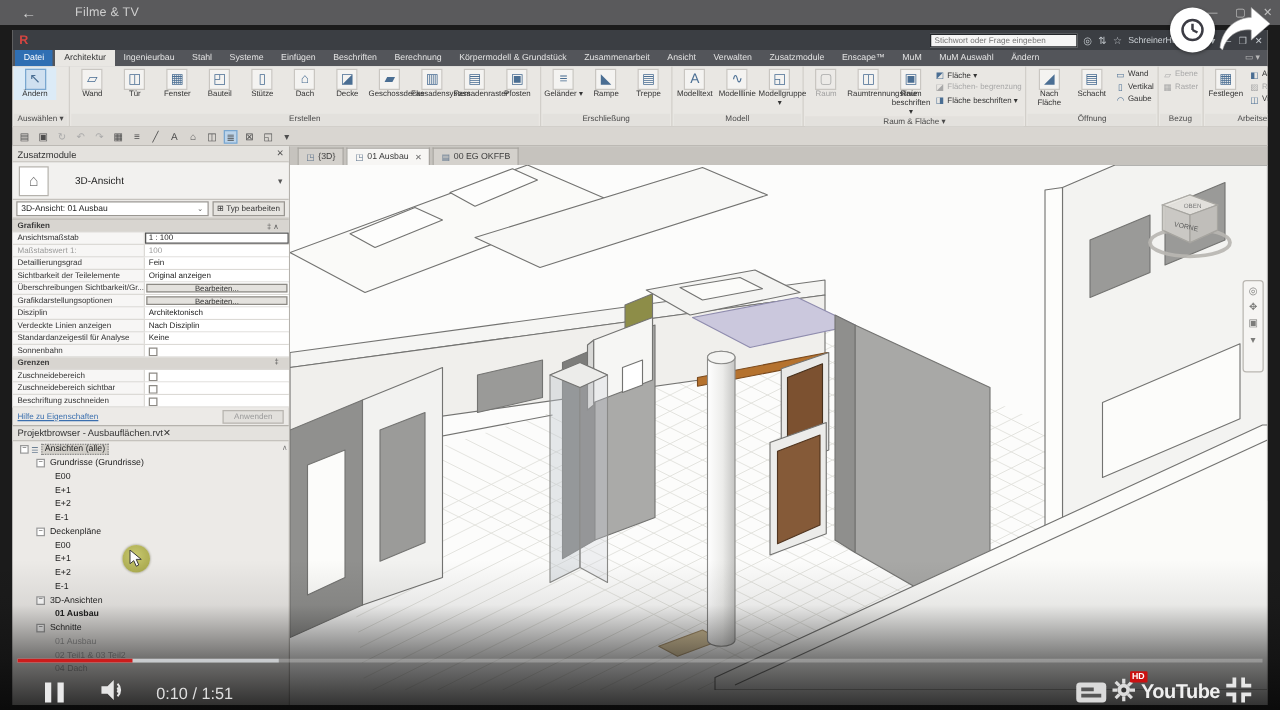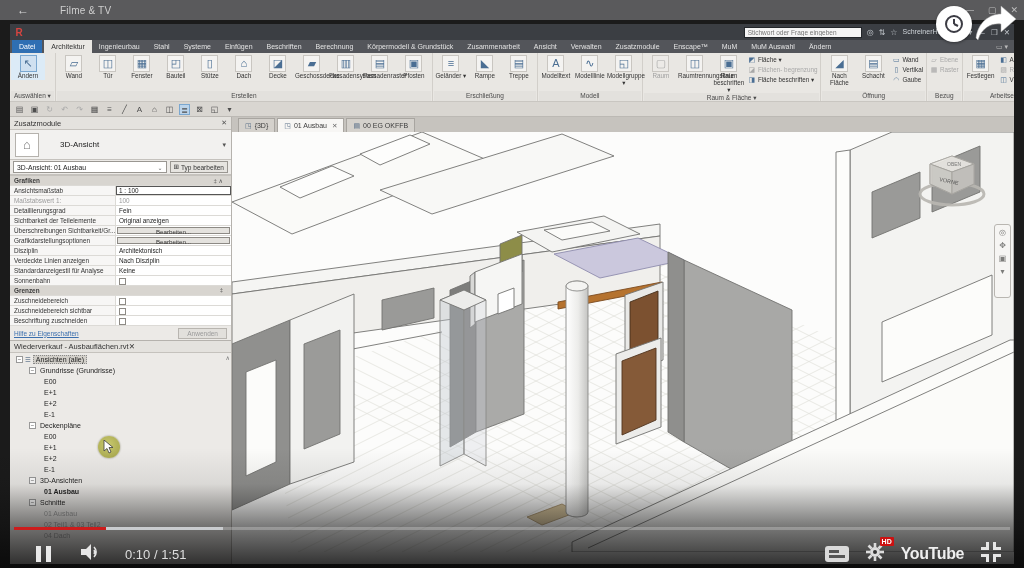--- a/index.html
+++ b/index.html
@@ -147,21 +147,21 @@
   .yt-grad { position:absolute; left:0; bottom:0; width:1024px; height:120px; pointer-events:none;
     background:linear-gradient(180deg, rgba(10,10,10,0) 0%, rgba(10,10,10,.08) 30%, rgba(15,15,15,.55) 65%, rgba(8,8,8,.85) 100%); }
   .yt-progress { position:absolute; left:14px; right:14px; bottom:38px; height:3px; background:rgba(255,255,255,.25); }
   .yt-played { position:absolute; left:0; top:0; height:3px; background:#cc1c1c; }
   .yt-buffer { position:absolute; top:0; height:3px; background:rgba(230,235,240,.65); }
   .yt-controls { position:absolute; left:0; bottom:0; width:1024px; height:28px; display:flex; align-items:center;justify-content:center; }
   .yt-pause { margin-left:36px; display:flex; gap:5px; }
   .yt-pause i { display:block; width:5px; height:16px; background:#e9e9e9; }
   .yt-vol { margin-left:30px; }
   .yt-time { margin-left:22px; font-size:13px; color:#dedede; }
-  .yt-right { margin-left:auto; margin-right:22px; display:flex; align-items:center; gap:16px; }
+  .yt-right { margin-left:auto; margin-right:22px; display:flex; align-items:center; gap:4px; }
   .yt-cc { width:24px; height:16px; border-radius:3px; background:#dadada; position:relative; }
   .yt-cc:before { content:""; position:absolute; left:4px; top:4px; width:10px; height:2.5px; background:#555; }
   .yt-cc:after { content:""; position:absolute; left:4px; top:9px; width:16px; height:2.5px; background:#555; }
   .yt-gear { position:relative; }
   .yt-hd { position:absolute; right:-9px; top:-5px; background:#c11; color:#fff; font-size:7px;
     font-weight:bold; padding:1px 2px; border-radius:1px; }
   .yt-logo { font-size:16px; font-weight:bold; color:#efefef; letter-spacing:-.4px; }
 
   
   .yt-clock { position:absolute; right:52px; top:-14px; width:36px; height:36px; border-radius:50%;
@@ -521,21 +521,21 @@
               <div class="pv">
                 <div class="pchk"></div>
               </div>
             </div>
           </div>
         <div class="p-foot">
           <span class="p-link">Hilfe zu Eigenschaften</span>
           <span class="p-apply">Anwenden</span>
         </div>
         <div class="pb-head">
-          <span>Wiederverkauf - Ausbauflächen.rvt</span>
+          <span>Projektbrowser - Ausbauflächen.rvt</span>
           <span class="px">✕</span>
         </div>
         <div class="tree" id="tree">
           <span class="scrollup">∧</span>
         <div class="trow selroot" style="padding-left: 6px;">
               <span class="texp">−</span>
               <span class="tico">☰</span>
               <span class="tlabel">Ansichten (alle)</span>
             </div>
             <div class="trow" style="padding-left: 19px;">

